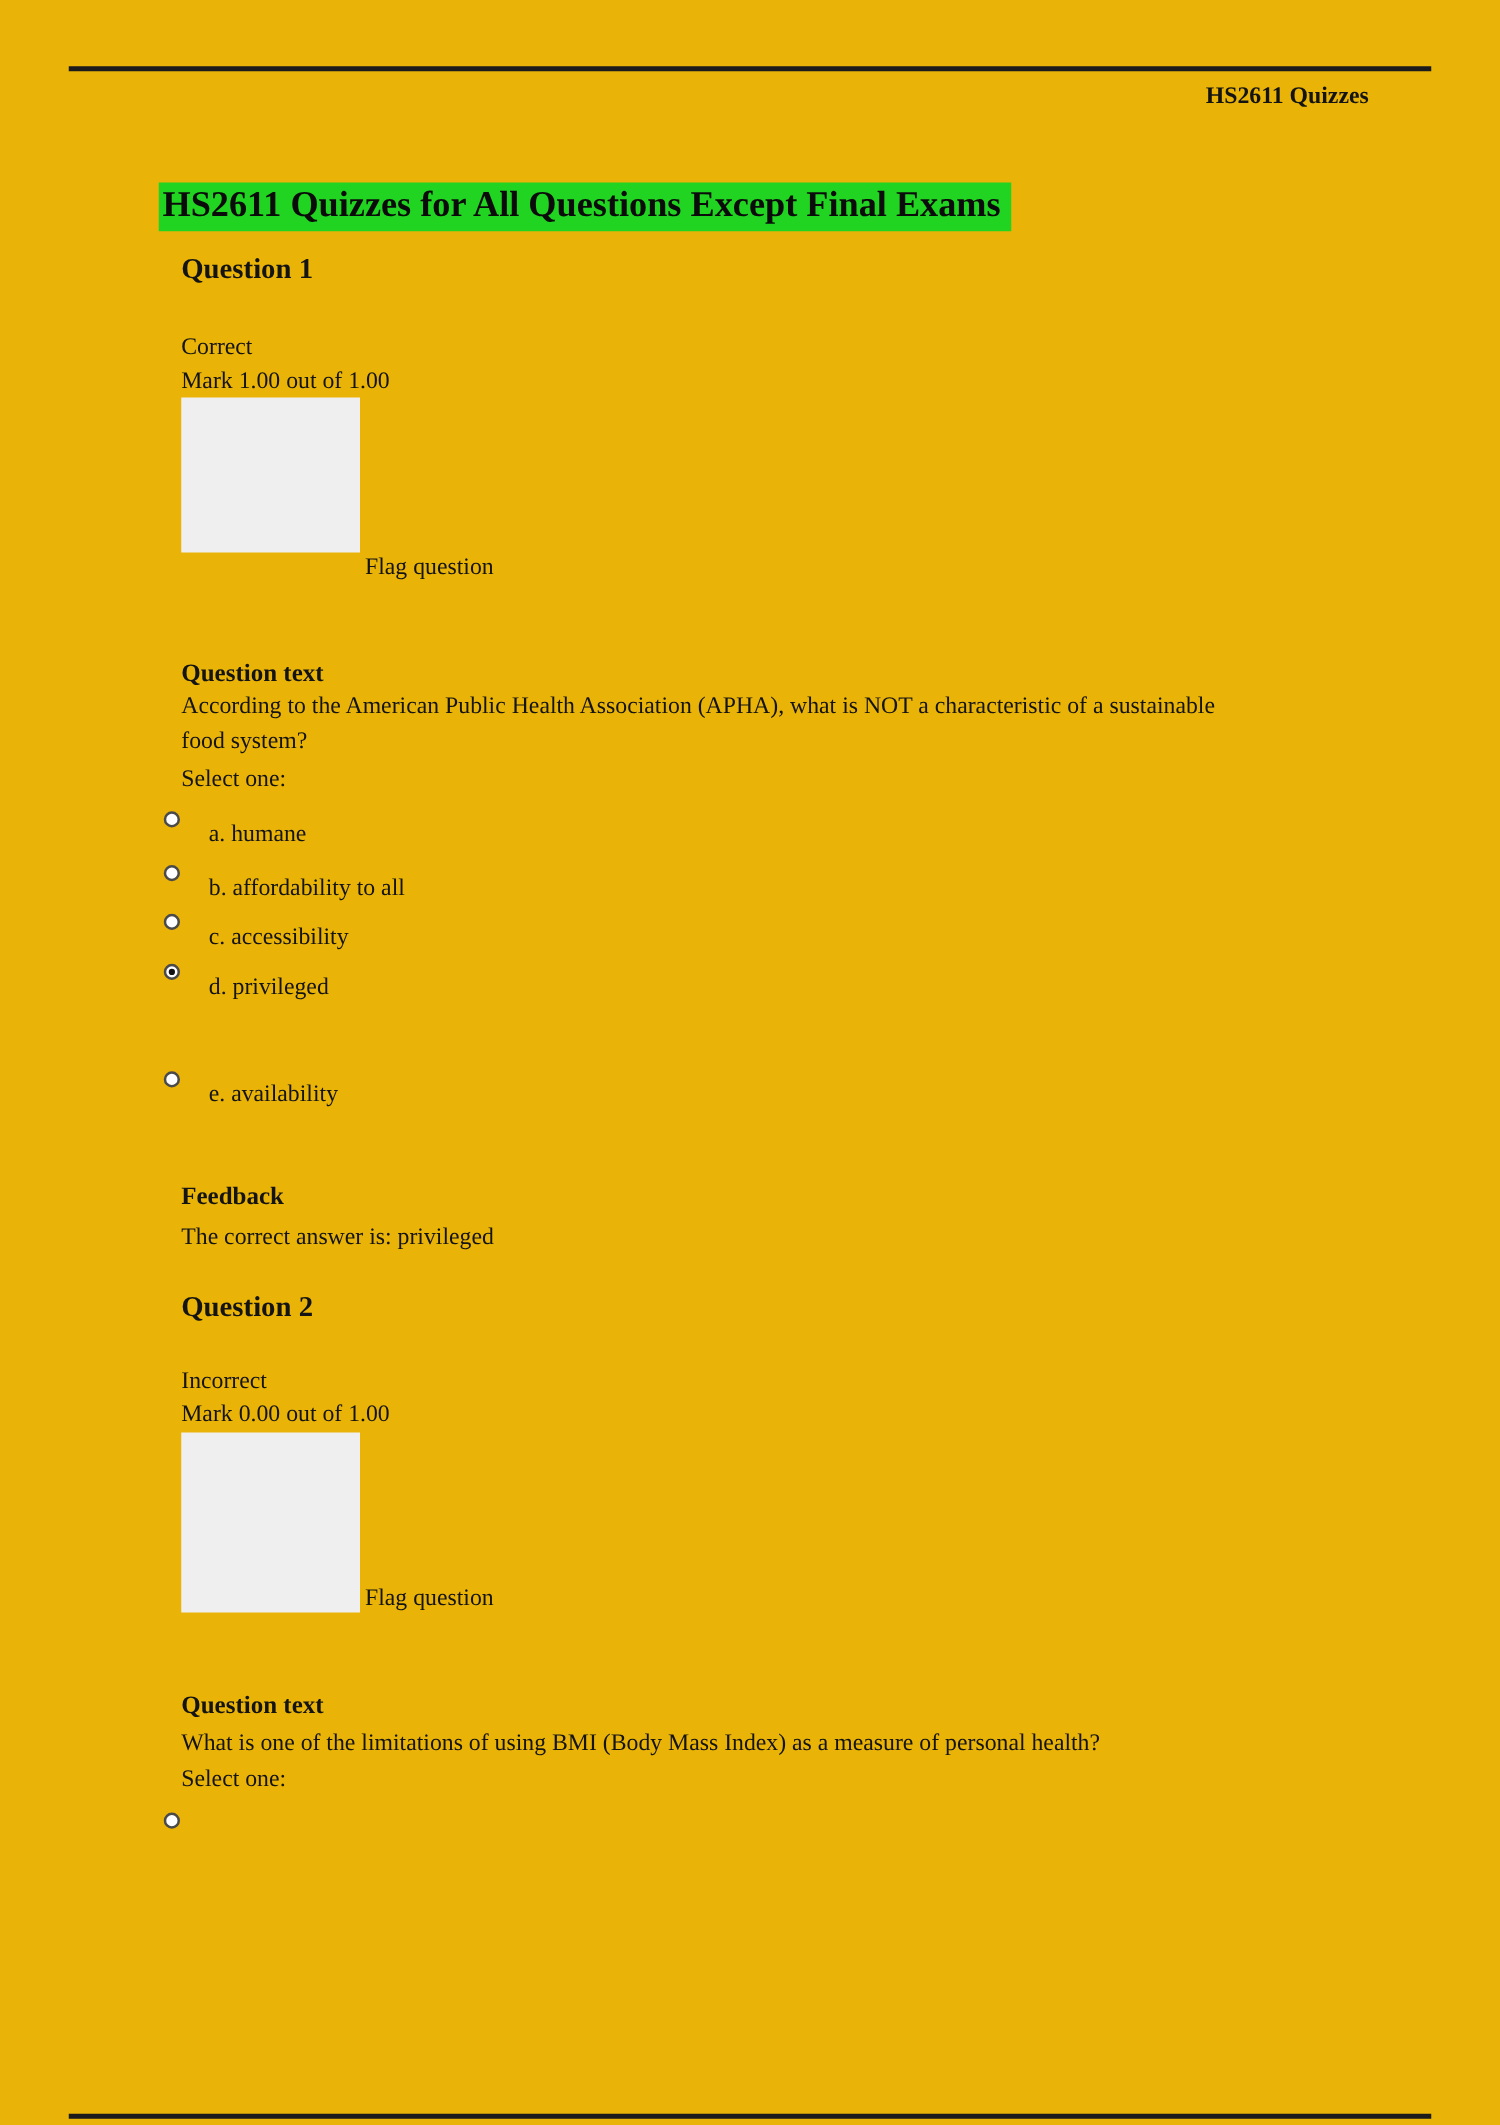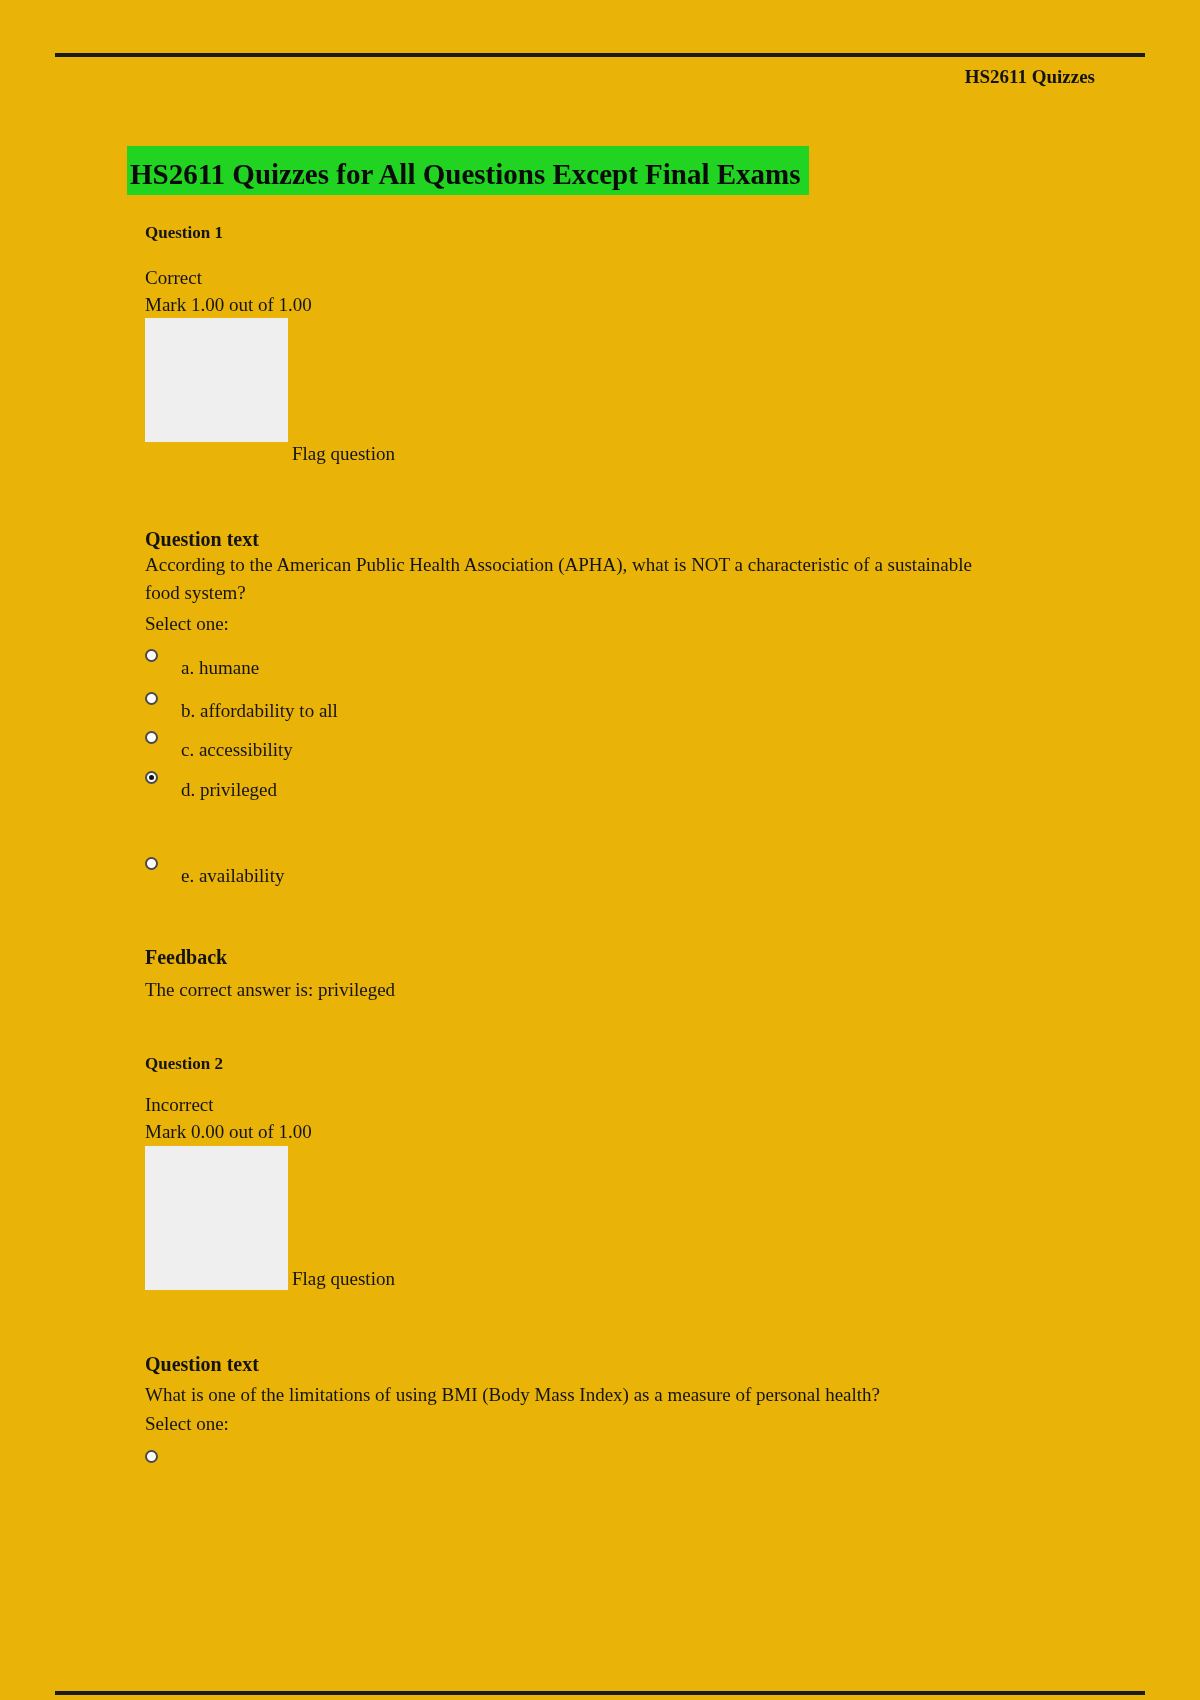--- a/index.html
+++ b/index.html
@@ -11,28 +11,28 @@
   .rule { position:absolute; left:55px; width:1090px; height:4px; background:#1b1b1b; }
   .rule-top { top:53px; }
   .rule-bottom { top:1691px; }
   .header-course {
     position:absolute; left:55px; top:66px; width:1040px;
     text-align:right; font-weight:bold; font-size:19px;
   }
   .doc-title {
     position:absolute; left:127px; top:146px;
     font-size:29px; font-weight:bold; color:#0b0b0b;
-    background:#22d422; padding:12px 8px 4px 3px; white-space:nowrap;
+    background:#22d422; padding:2px 8px 4px 3px; white-space:nowrap;
   }
-  .h-question { position:absolute; left:145px; font-size:17px; font-weight:bold;margin-top:21px; }
+  .h-question { position:absolute; left:145px; font-size:23px; font-weight:bold; }
   .h-sub { position:absolute; left:145px; font-size:20px; font-weight:bold;margin-top:27px; }
   .body-text { position:absolute; left:145px; font-size:19px; line-height:28px; }
   .img-placeholder { position:absolute; left:145px; width:143px; background:#efefef; }
   .flag-label { position:absolute; left:292px; font-size:19px; }
-  .option { position:absolute; left:145px; display:flex; align-items:flex-start; }
+  .option { position:absolute; left:131px; display:flex; align-items:flex-start; }
   .radio {
     display:inline-block; width:13px; height:13px; margin-top:1px;
     border:2px solid #4a4a4a; border-radius:50%; box-sizing:border-box;
     background:#ffffff; position:relative;
   }
   .radio.checked::after {
     content:""; position:absolute; left:2px; top:2px; width:5px; height:5px;
     border-radius:50%; background:#111111;
   }
   .option-label { font-size:19px; margin-left:23px; margin-top:9px; white-space:nowrap; }

